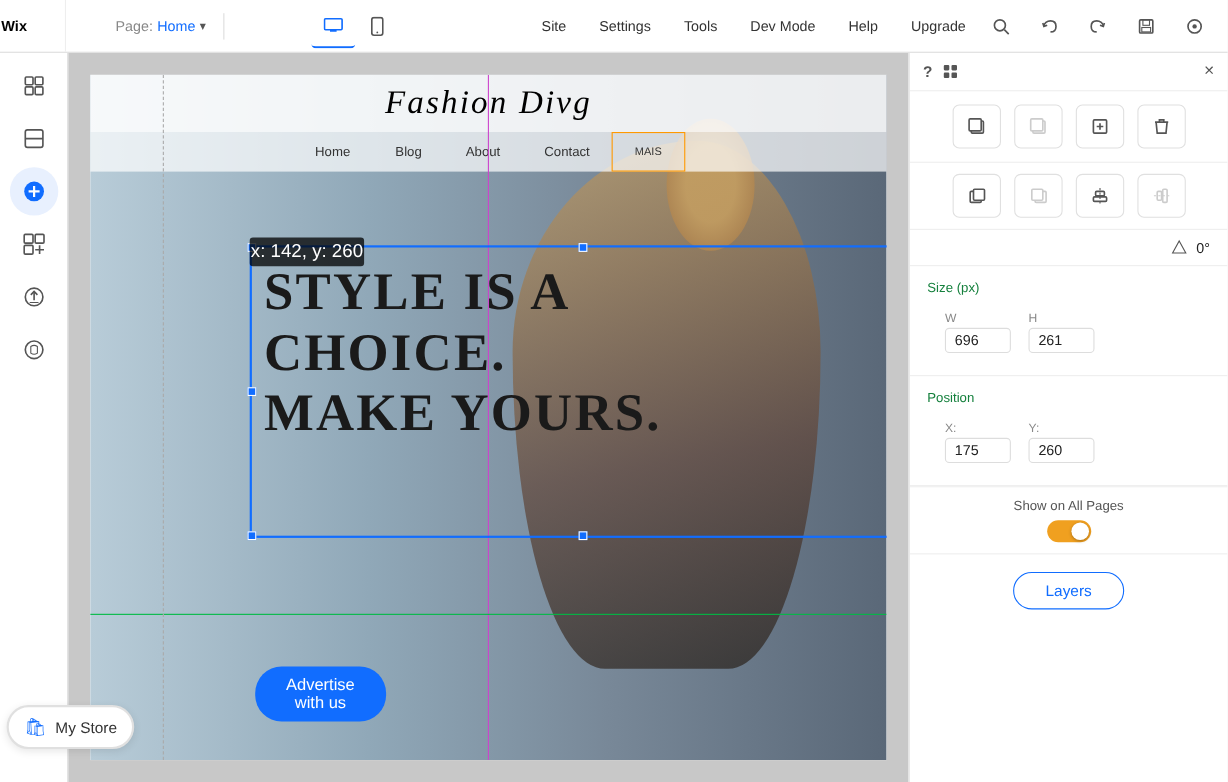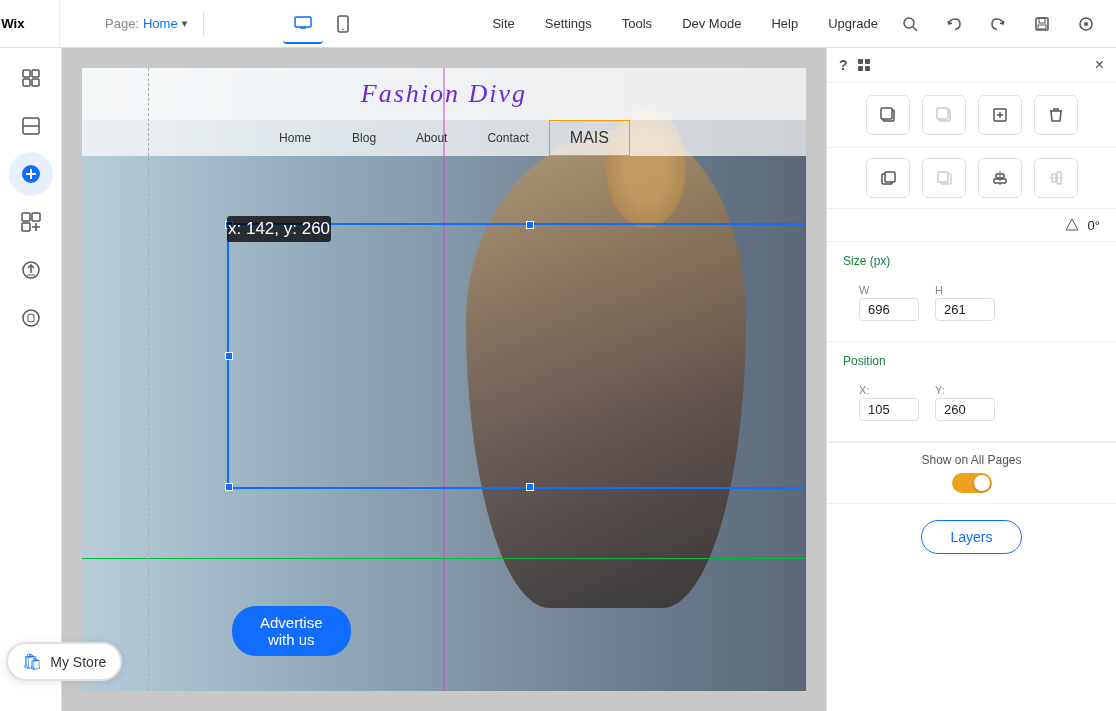--- a/index.html
+++ b/index.html
@@ -303,29 +303,29 @@
 
 <div class="canvas-area">
   <div class="canvas-inner">
 
     <div style="position:absolute;inset:0;background:linear-gradient(to right, #b8ccd8 0%, #90a8b8 35%, #788898 65%, #5a6878 100%);"></div>
 
     <div style="position:absolute;right:60px;top:60px;width:280px;height:480px;background:linear-gradient(170deg,#c8a060 0%,#a07848 25%,#604030 60%,#201810 100%);opacity:0.65;border-radius:60% 40% 30% 30% / 40% 40% 60% 60%;"></div>
     <div style="position:absolute;right:120px;top:40px;width:80px;height:120px;background:radial-gradient(ellipse,#c8a060 40%,#a07040 100%);opacity:0.8;border-radius:50%;"></div>
 
     <div style="position:absolute;top:0;left:0;right:0;height:52px;background:rgba(255,255,255,0.88);display:flex;align-items:center;justify-content:center;">
-      <span style="font-family:Georgia,serif;font-style:italic;font-size:26px;color:#6d28d9;letter-spacing:2px;text-align:center;">Fashion Divg</span>
+      <span style="font-family:Georgia,serif;font-style:italic;font-size:30px;color:#000000;letter-spacing:2px;text-align:center;">Fashion Divg</span>
     </div>
 
     <div style="position:absolute;top:52px;left:0;right:0;height:36px;background:rgba(255,255,255,0.7);display:flex;align-items:center;justify-content:center;gap:0;">
       <div style="padding:0 20px;font-size:12px;color:#333;border:1px solid transparent;height:100%;display:flex;align-items:center;">Home</div>
       <div style="padding:0 20px;font-size:12px;color:#333;height:100%;display:flex;align-items:center;">Blog</div>
       <div style="padding:0 20px;font-size:12px;color:#333;height:100%;display:flex;align-items:center;">About</div>
       <div style="padding:0 20px;font-size:12px;color:#333;height:100%;display:flex;align-items:center;">Contact</div>
-      <div style="padding:0 20px;font-size:16px;color:#333;border:1px solid #f90;height:100%;display:flex;align-items:center;">MAIS</div>
+      <div style="padding:0 20px;font-size:10px;color:#333;border:1px solid #f90;height:100%;display:flex;align-items:center;">MAIS</div>
     </div>
 
     <div class="canvas-guide-v" style="left:50%;transform:translateX(-50%);"></div>
 
     <div class="canvas-guide-h" style="top:490px;"></div>
 
     <div class="canvas-dashed-v" style="left:66px;"></div>
 
     <div style="position:absolute;top:155px;left:145px;width:606px;height:266px;border:2px solid #116dff;">
       <div class="selection-handle sh-tl"></div>
@@ -333,20 +333,25 @@
 
       <div class="selection-handle sh-ml"></div>
 
       <div class="selection-handle sh-bl"></div>
       <div class="selection-handle sh-bm"></div>
 
     </div>
 
     <div class="coord-tooltip">x: 142, y: 260</div>
 
+    <div style="position:absolute;top:170px;left:158px;font-size:48px;font-weight:900;color:#1a1a1a;letter-spacing:2px;line-height:1.15;text-transform:uppercase;font-family:Georgia,serif;">
+      <div>STYLE IS A</div>
+      <div>CHOICE.</div>
+      <div>MAKE YOURS.</div>
+    </div>
 
     <div style="position:absolute;bottom:15px;left:70px;">
       <button class="advertise-btn">Advertise with us</button>
     </div>
   </div>
 </div>
 
 <div class="right-panel">
   <div class="panel-header">
     <div class="panel-header-icons">
@@ -446,21 +451,21 @@
         <div class="val">261</div>
       </div>
     </div>
   </div>
 
   <div class="panel-section">
     <div class="panel-section-title">Position</div>
     <div class="panel-two-fields">
       <div class="panel-single-field">
         <label>X:</label>
-        <div class="val">105</div>
+        <div class="val">175</div>
       </div>
       <div class="panel-single-field">
         <label>Y:</label>
         <div class="val">260</div>
       </div>
     </div>
   </div>
 
   <div class="panel-toggle-row">
     <div class="panel-toggle-label">Show on All Pages</div>

